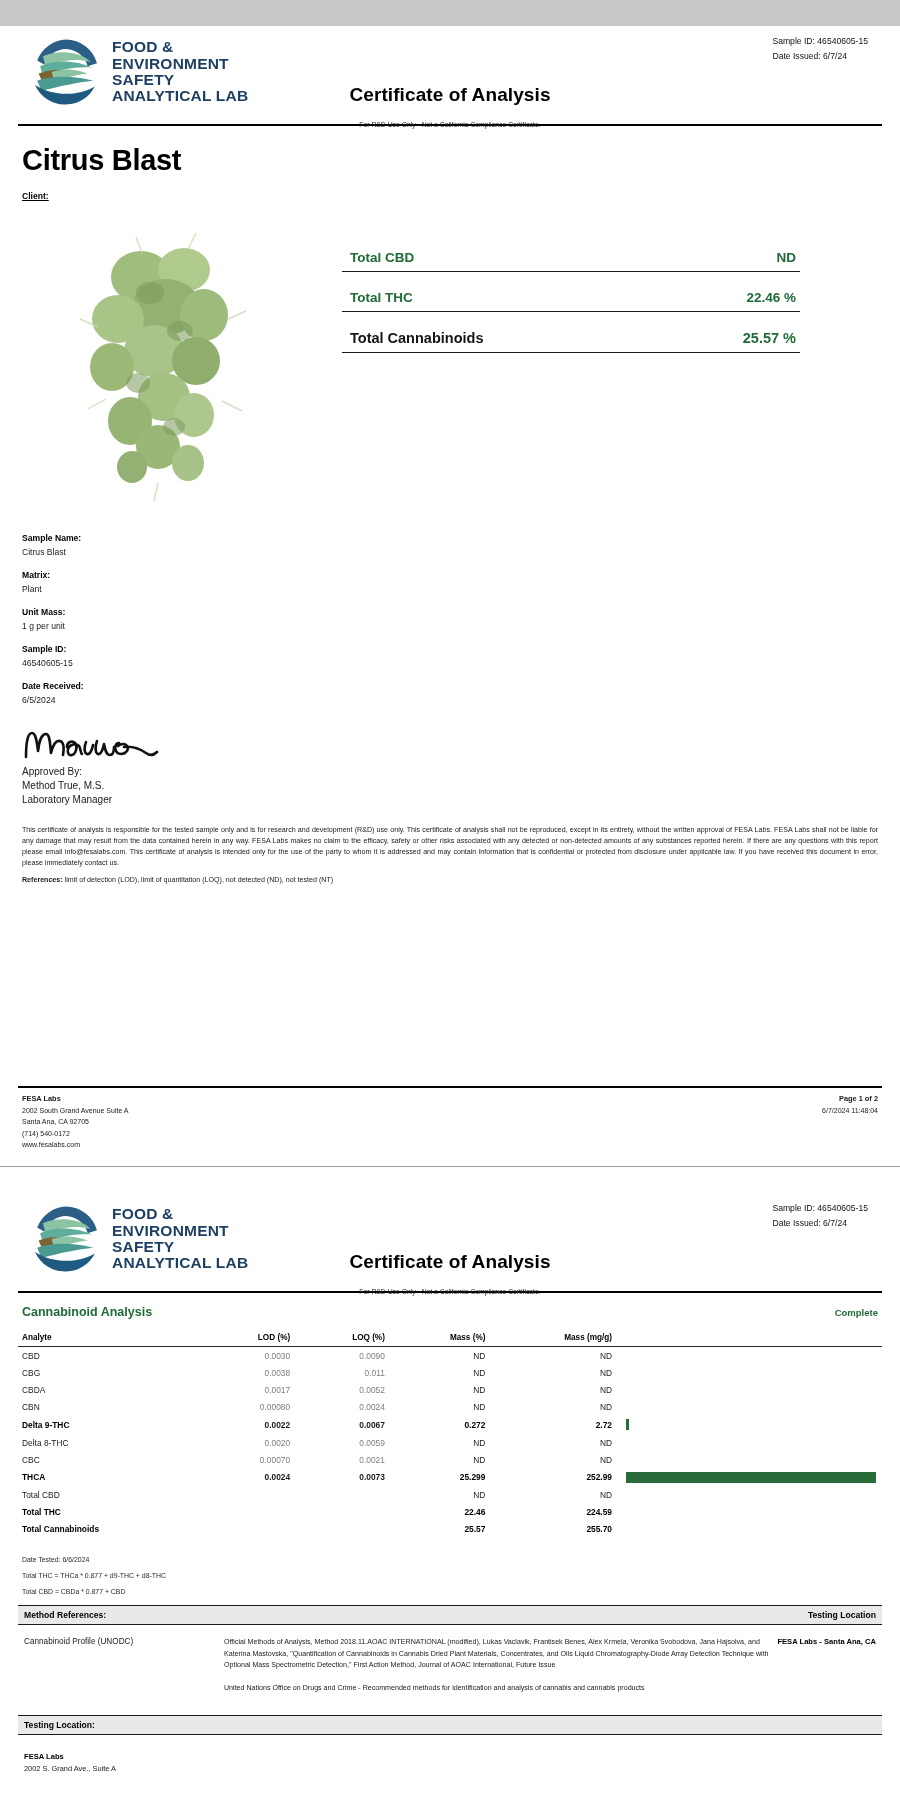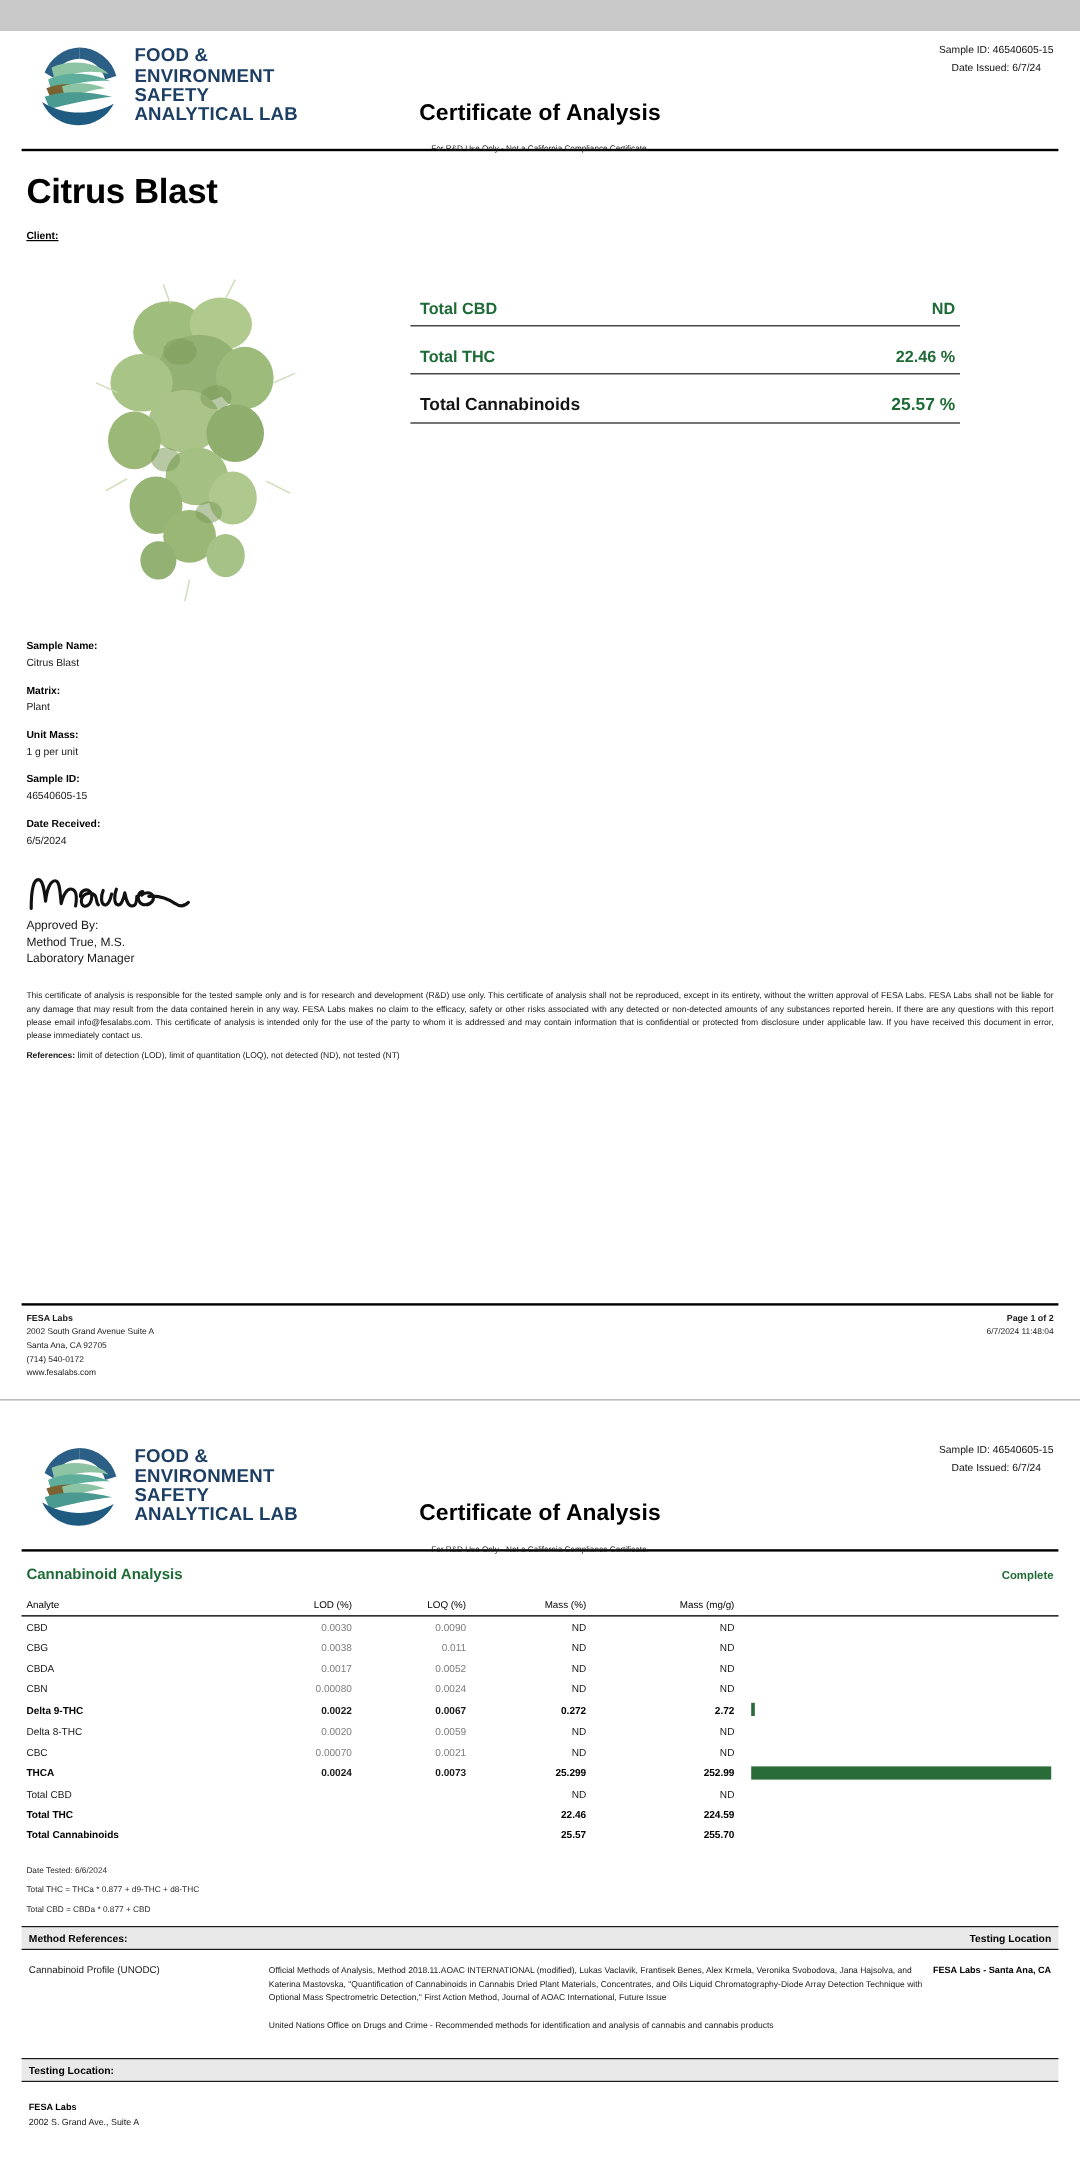--- a/index.html
+++ b/index.html
@@ -46,23 +46,23 @@
   .logo-text {
     color: #1d3f63;
     font-weight: 700;
     font-size: 15.5px;
     line-height: 1.06;
     letter-spacing: 0.2px;
   }
   .logo-text div { white-space: nowrap; }
   .sample-meta {
     position: absolute;
-    right: 4px;
+    right: 14px;
     top: 8px;
-    text-align: center;
+    text-align: left;
     font-size: 8.6px;
     color: #111;
     line-height: 1.75;
   }
   .coa-title {
     position: absolute;
     left: 0; right: 0;
     top: 58px;
     text-align: center;
     font-size: 19px;
@@ -210,21 +210,21 @@
   }
   .sec-status {
     font-size: 9.5px;
     font-weight: 700;
     color: #1f6b37;
   }
 
   table.an { width: 100%; border-collapse: collapse; margin-top: 14px; }
   table.an th {
     font-size: 8.2px;
-    font-weight: 400;
+    font-weight: 700;
     color: #000;
     text-align: right;
     padding: 0 6px 4px 6px;
     border-bottom: 1.4px solid #2a2a2a;
     white-space: nowrap;
   }
   table.an th.analyte { text-align: left; padding-left: 4px; }
   table.an th.barcol { border-bottom: 1.4px solid #2a2a2a; }
   table.an td {
     font-size: 8.4px;

